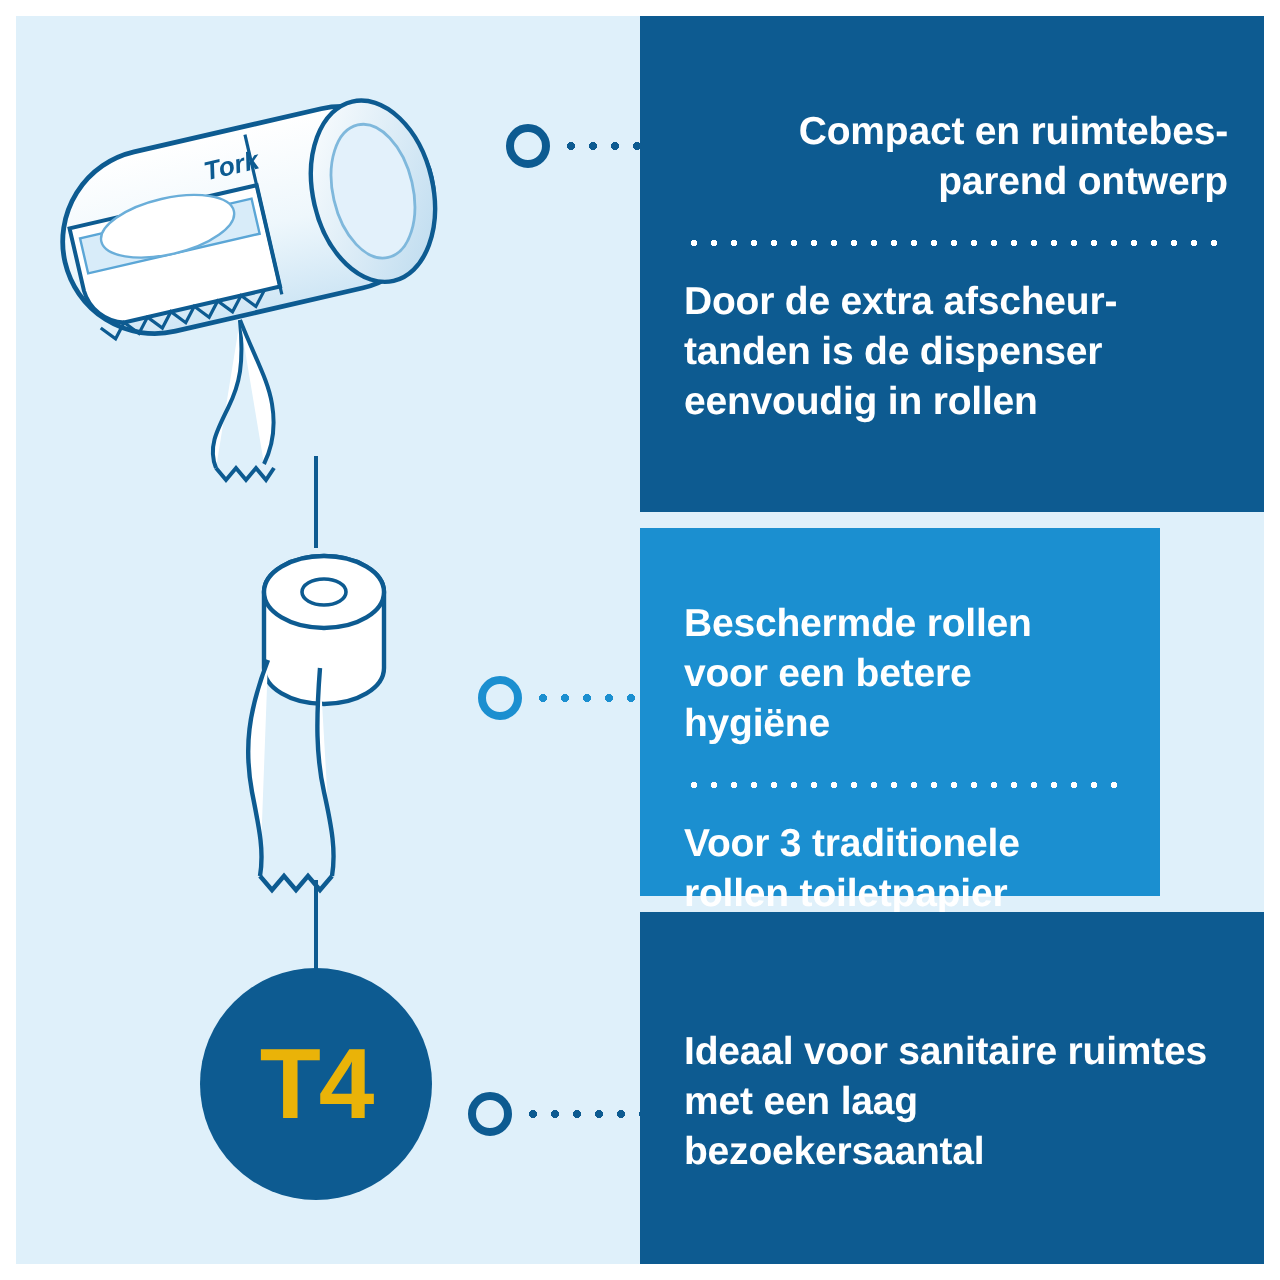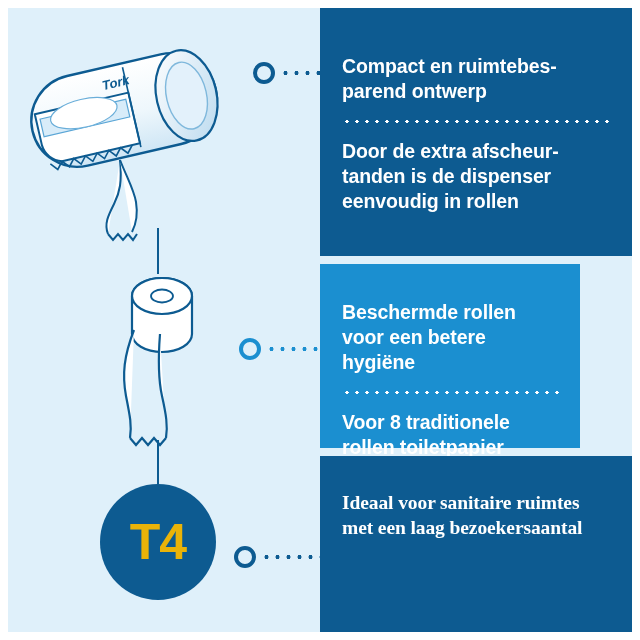--- a/index.html
+++ b/index.html
@@ -52,23 +52,23 @@
     width: 312px;
     height: 176px;
     background: #0d5b91;
   }
   .panel-text {
     font-size: 19.5px;
     line-height: 25px;
     font-weight: bold;
     letter-spacing: -0.1px;
   }
-  .panel-a .panel-text.first { margin-top: 24px; }
+  .panel-a .panel-text.first { margin-top: 24px; text-align: right; }
   .panel-b .panel-text.first { margin-top: 14px; }
-  .panel-c .panel-text.first { margin-top: 12px; font-family: Liberation Serif, serif; }
+  .panel-c .panel-text.first { margin-top: 36px; }
 
   
   .divider {
     margin: 16px 0 16px 0;
     height: 3px;
     background-image: radial-gradient(circle, #ffffff 1.5px, rgba(255,255,255,0) 1.6px);
     background-size: 10px 3px;
     background-repeat: repeat-x;
     background-position: left center;
   }
@@ -201,19 +201,19 @@
 
   <div class="panel panel-a">
     <div class="panel-text first">Compact en ruimtebes-parend ontwerp</div>
     <div class="divider"></div>
     <div class="panel-text">Door de extra afscheur-tanden is de dispenser eenvoudig in rollen</div>
   </div>
 
   <div class="panel panel-b">
     <div class="panel-text first">Beschermde rollen voor een betere hygiëne</div>
     <div class="divider"></div>
-    <div class="panel-text">Voor 8 traditionele rollen toiletpapier</div>
+    <div class="panel-text">Voor 3 traditionele rollen toiletpapier</div>
   </div>
 
   <div class="panel panel-c">
     <div class="panel-text first">Ideaal voor sanitaire ruimtes met een laag bezoekersaantal</div>
   </div>
 </div>
 
 </body></html>

